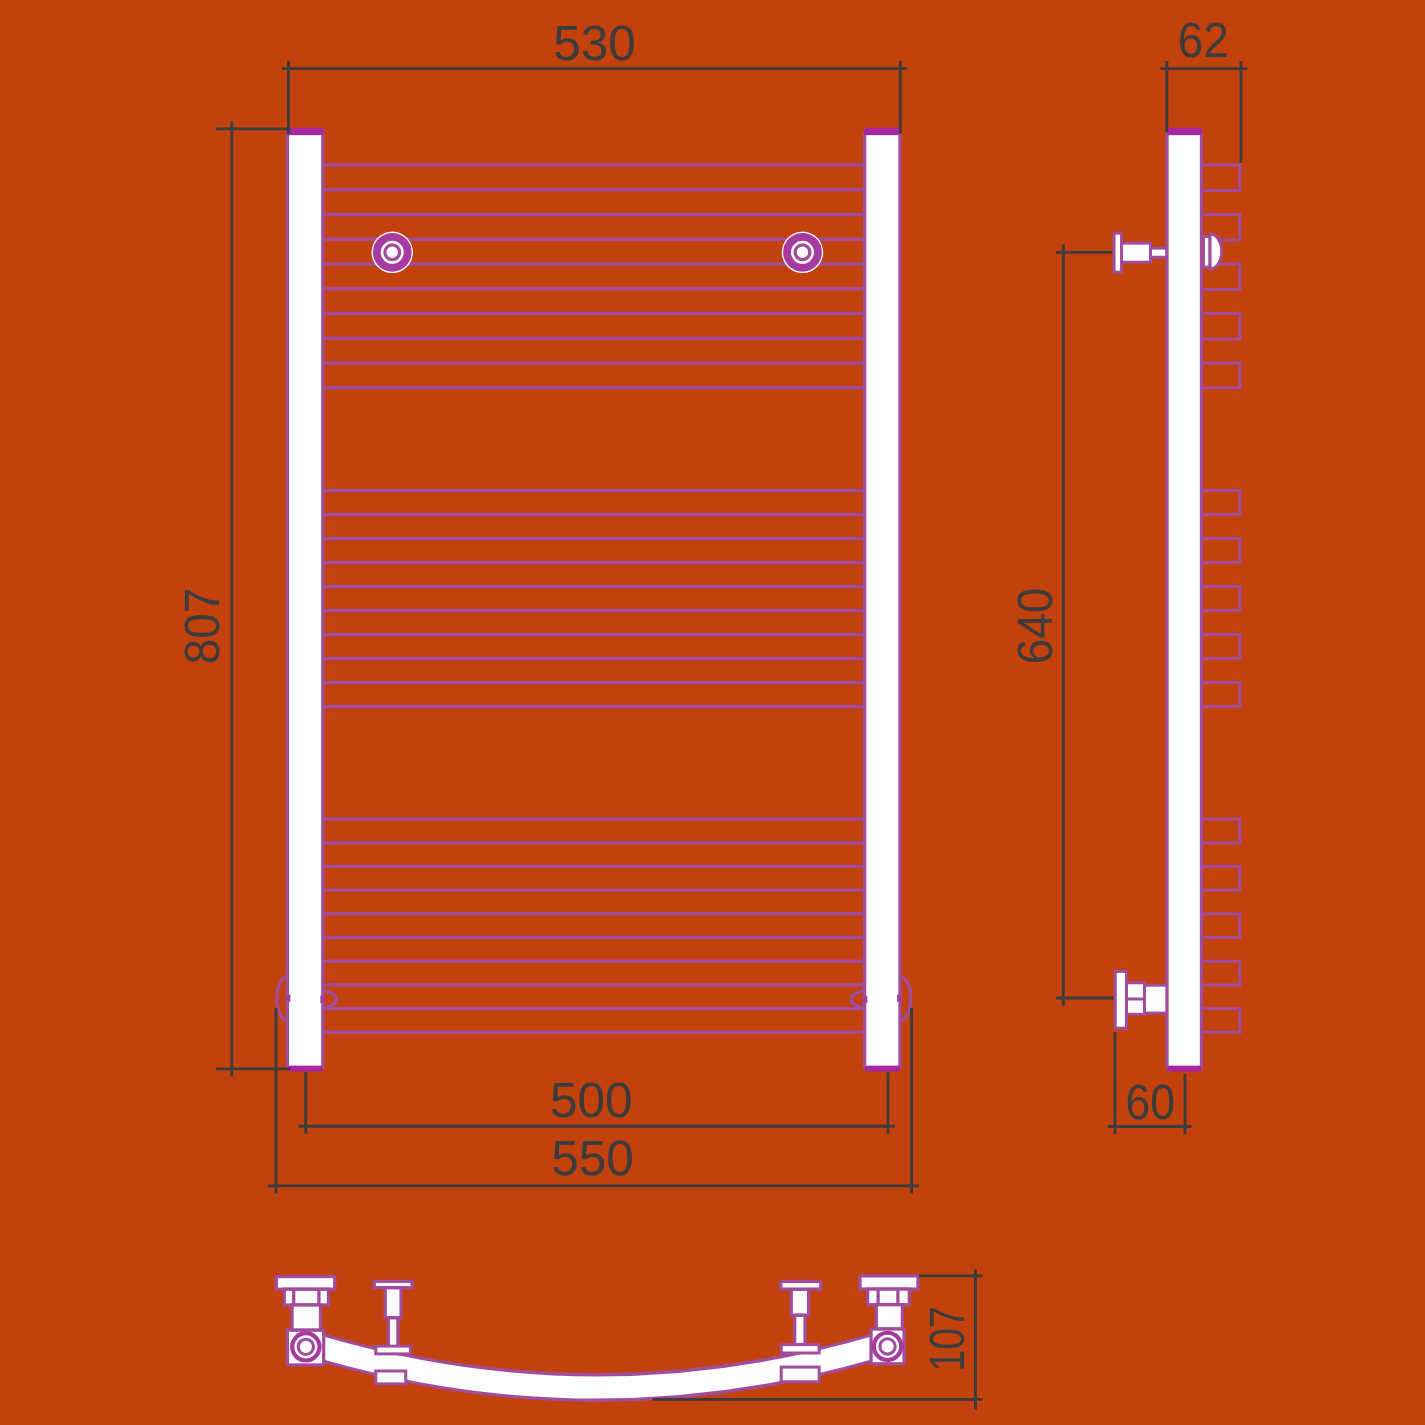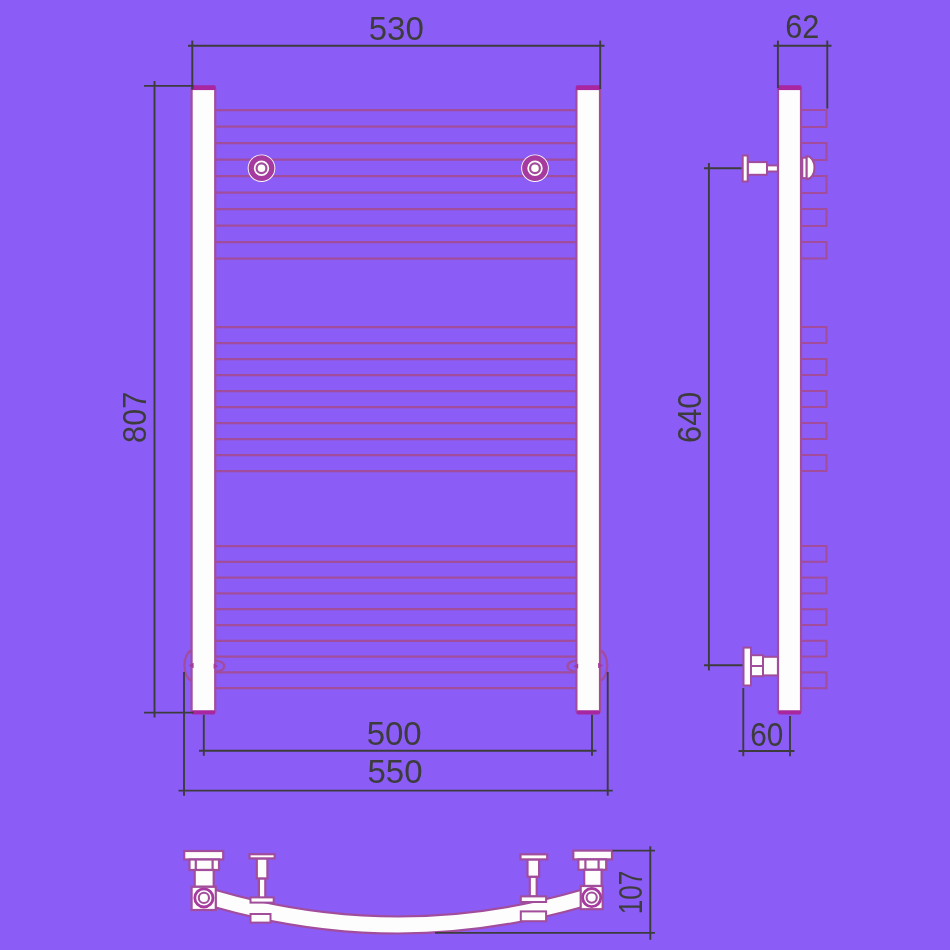--- a/index.html
+++ b/index.html
@@ -1,16 +1,16 @@
 <!DOCTYPE html>
 <html><head>
 <meta charset="utf-8">
 <style>
   html,body{margin:0;padding:0;background:#fdfdfd;}
-  .wrap{width:950px;height:950px;position:relative;overflow:hidden;background:#8b5cf6;}
+  .wrap{width:950px;height:950px;position:relative;overflow:hidden;background:#c2410c;}
   text{font-family:"Liberation Sans", sans-serif; fill:#3c3c3c;}
 </style>
 </head>
 <body>
 <div class="wrap">
 <svg width="950" height="950" viewBox="0 0 950 950" xmlns="http://www.w3.org/2000/svg">
 <g stroke-linecap="butt">
 
 <g id="rungs-top" stroke="#a14d9c" stroke-width="2.25" fill="none">
 <line x1="214" y1="110" x2="578" y2="110"></line>

